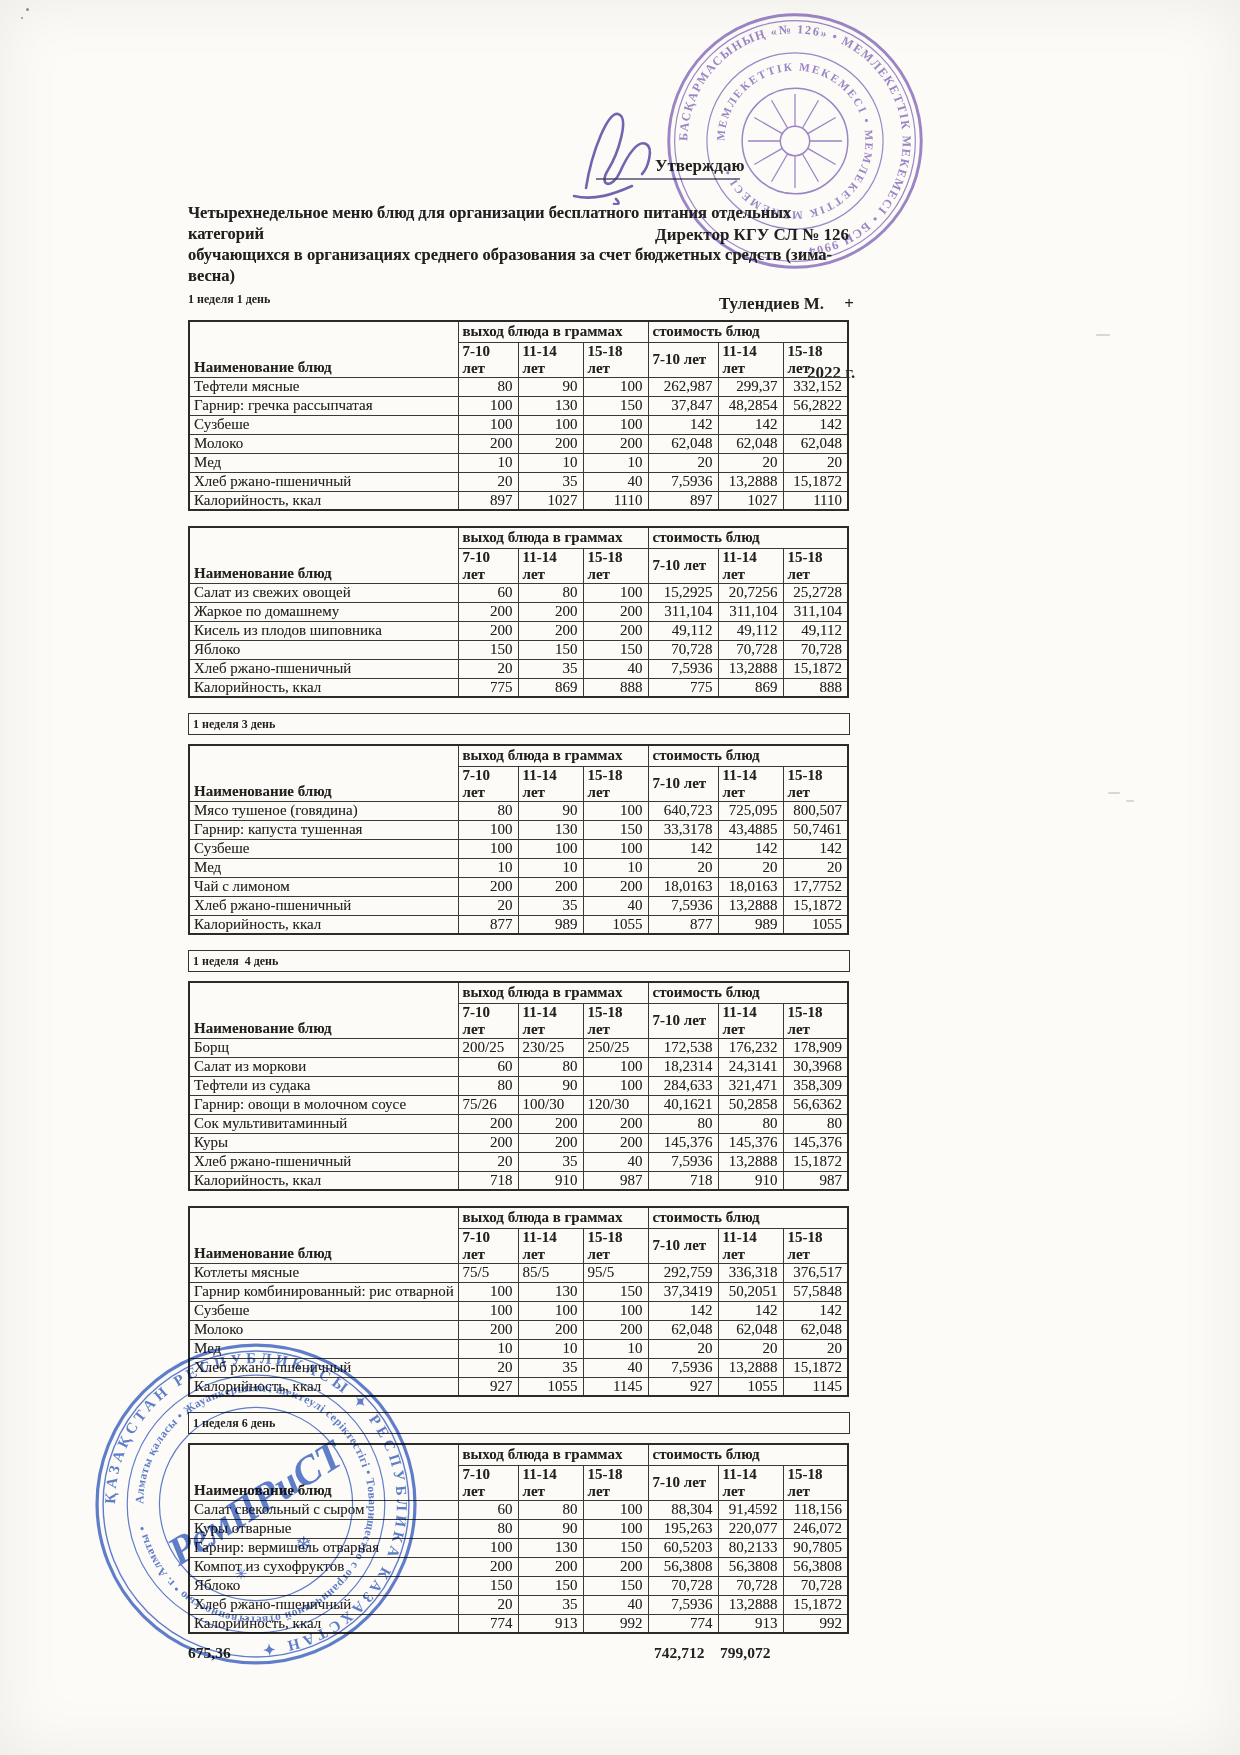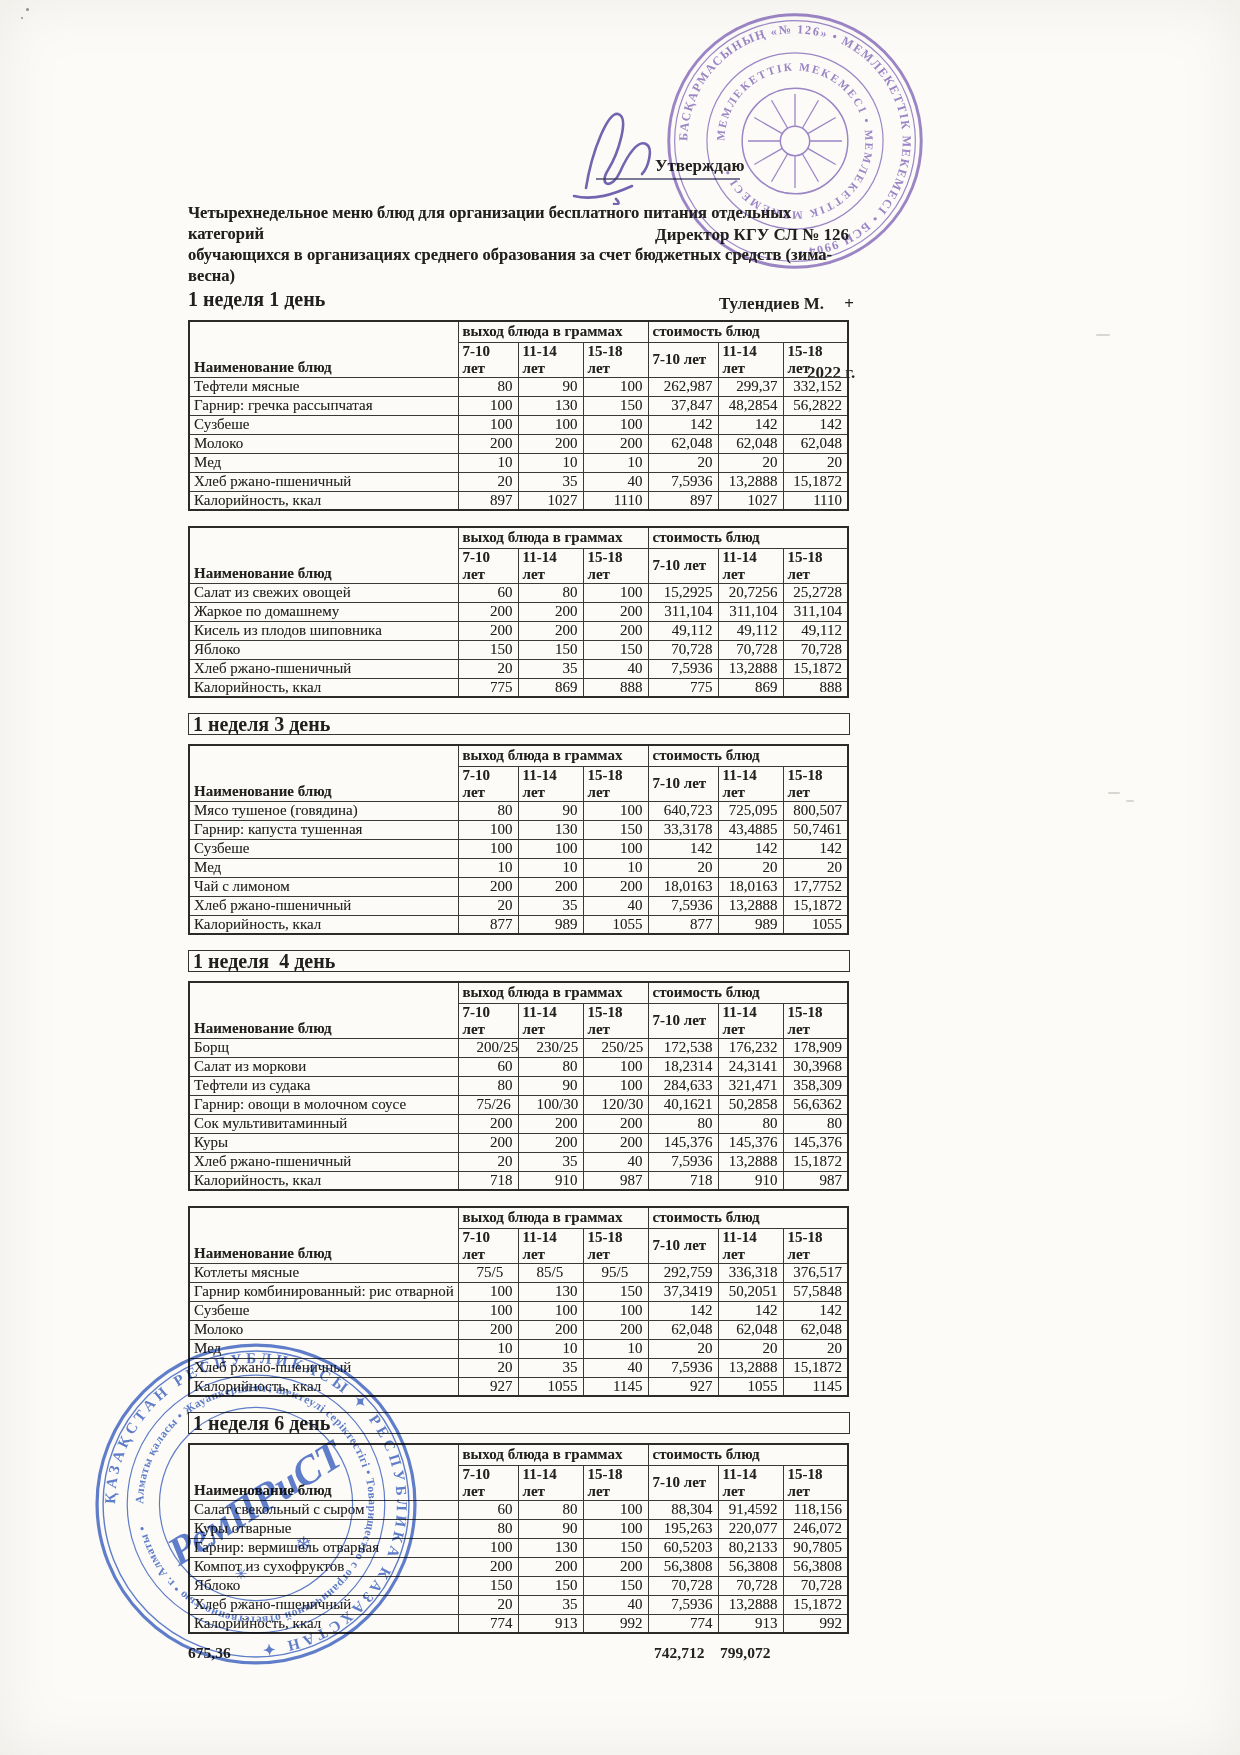--- a/index.html
+++ b/index.html
@@ -25,33 +25,33 @@
   .stamp-school{left:658px;top:4px;width:274px;height:274px;}
   .stamp-company{left:90px;top:1338px;width:332px;height:332px;}
   .ring-text{font-family:"Liberation Serif","DejaVu Serif",serif;font-weight:bold;}
 
   
   .content{position:absolute;left:188px;top:202px;width:662px;}
   .doc-title{font-weight:bold;font-size:16.5px;line-height:21px;text-shadow:0 0 .5px rgba(50,50,50,.35);}
 
   .menu-section{margin-top:15px;}
   .menu-section.first{margin-top:3px;}
-  .section-title{height:22px;line-height:21px;font-weight:bold;font-size:20px;padding:0 4px;white-space:pre;
+  .section-title{height:22px;line-height:21px;font-weight:bold;font-size:12px;padding:0 4px;white-space:pre;
                  border:1.8px solid #34332f;}
   .menu-section.first .section-title{border:none;padding:0;}
   .menu-table{border-collapse:collapse;width:659px;margin-top:9px;table-layout:fixed;}
   .menu-table th,.menu-table td{border:1.5px solid #3a3936;font-size:15px;padding:0 4px;
       font-weight:normal;text-shadow:0 0 .4px rgba(60,60,60,.3);}
   .menu-table{border:2.2px solid #2c2b28;}
   .menu-table thead th{font-weight:bold;text-align:left;height:21px;margin-left:36px;}
   .menu-table th.name-th{vertical-align:bottom;padding-bottom:1px;}
   .menu-table tbody td{height:19px;}
   td.name{text-align:left;white-space:nowrap;overflow:hidden;}
   td.num{text-align:right;padding-right:5px;}
-  td.num.slash{text-align:left;padding-left:18px;}
+  td.num.slash{text-align:left;padding-left:4px;}
 
   .summary-row{display:grid;grid-template-columns:466px 66px 66px 61px;margin-top:8px;
                font-weight:bold;font-size:15.5px;line-height:22px;}
   .summary-label{white-space:nowrap;overflow:hidden;}
   .summary-val{text-align:left;}
 </style>
 </head>
 <body>
 
 <div class="page">

